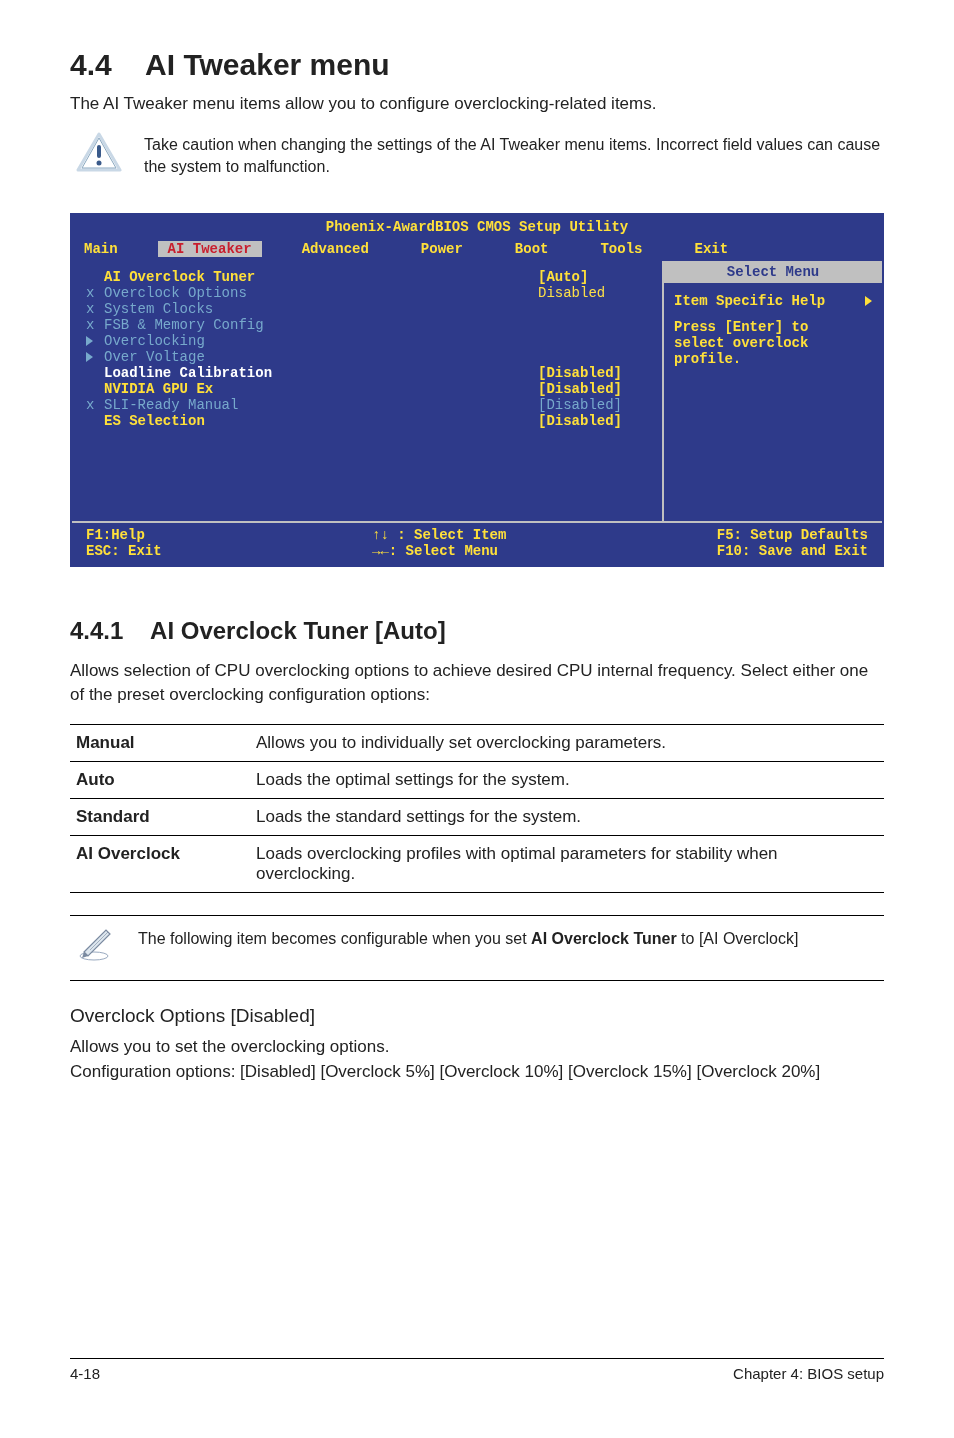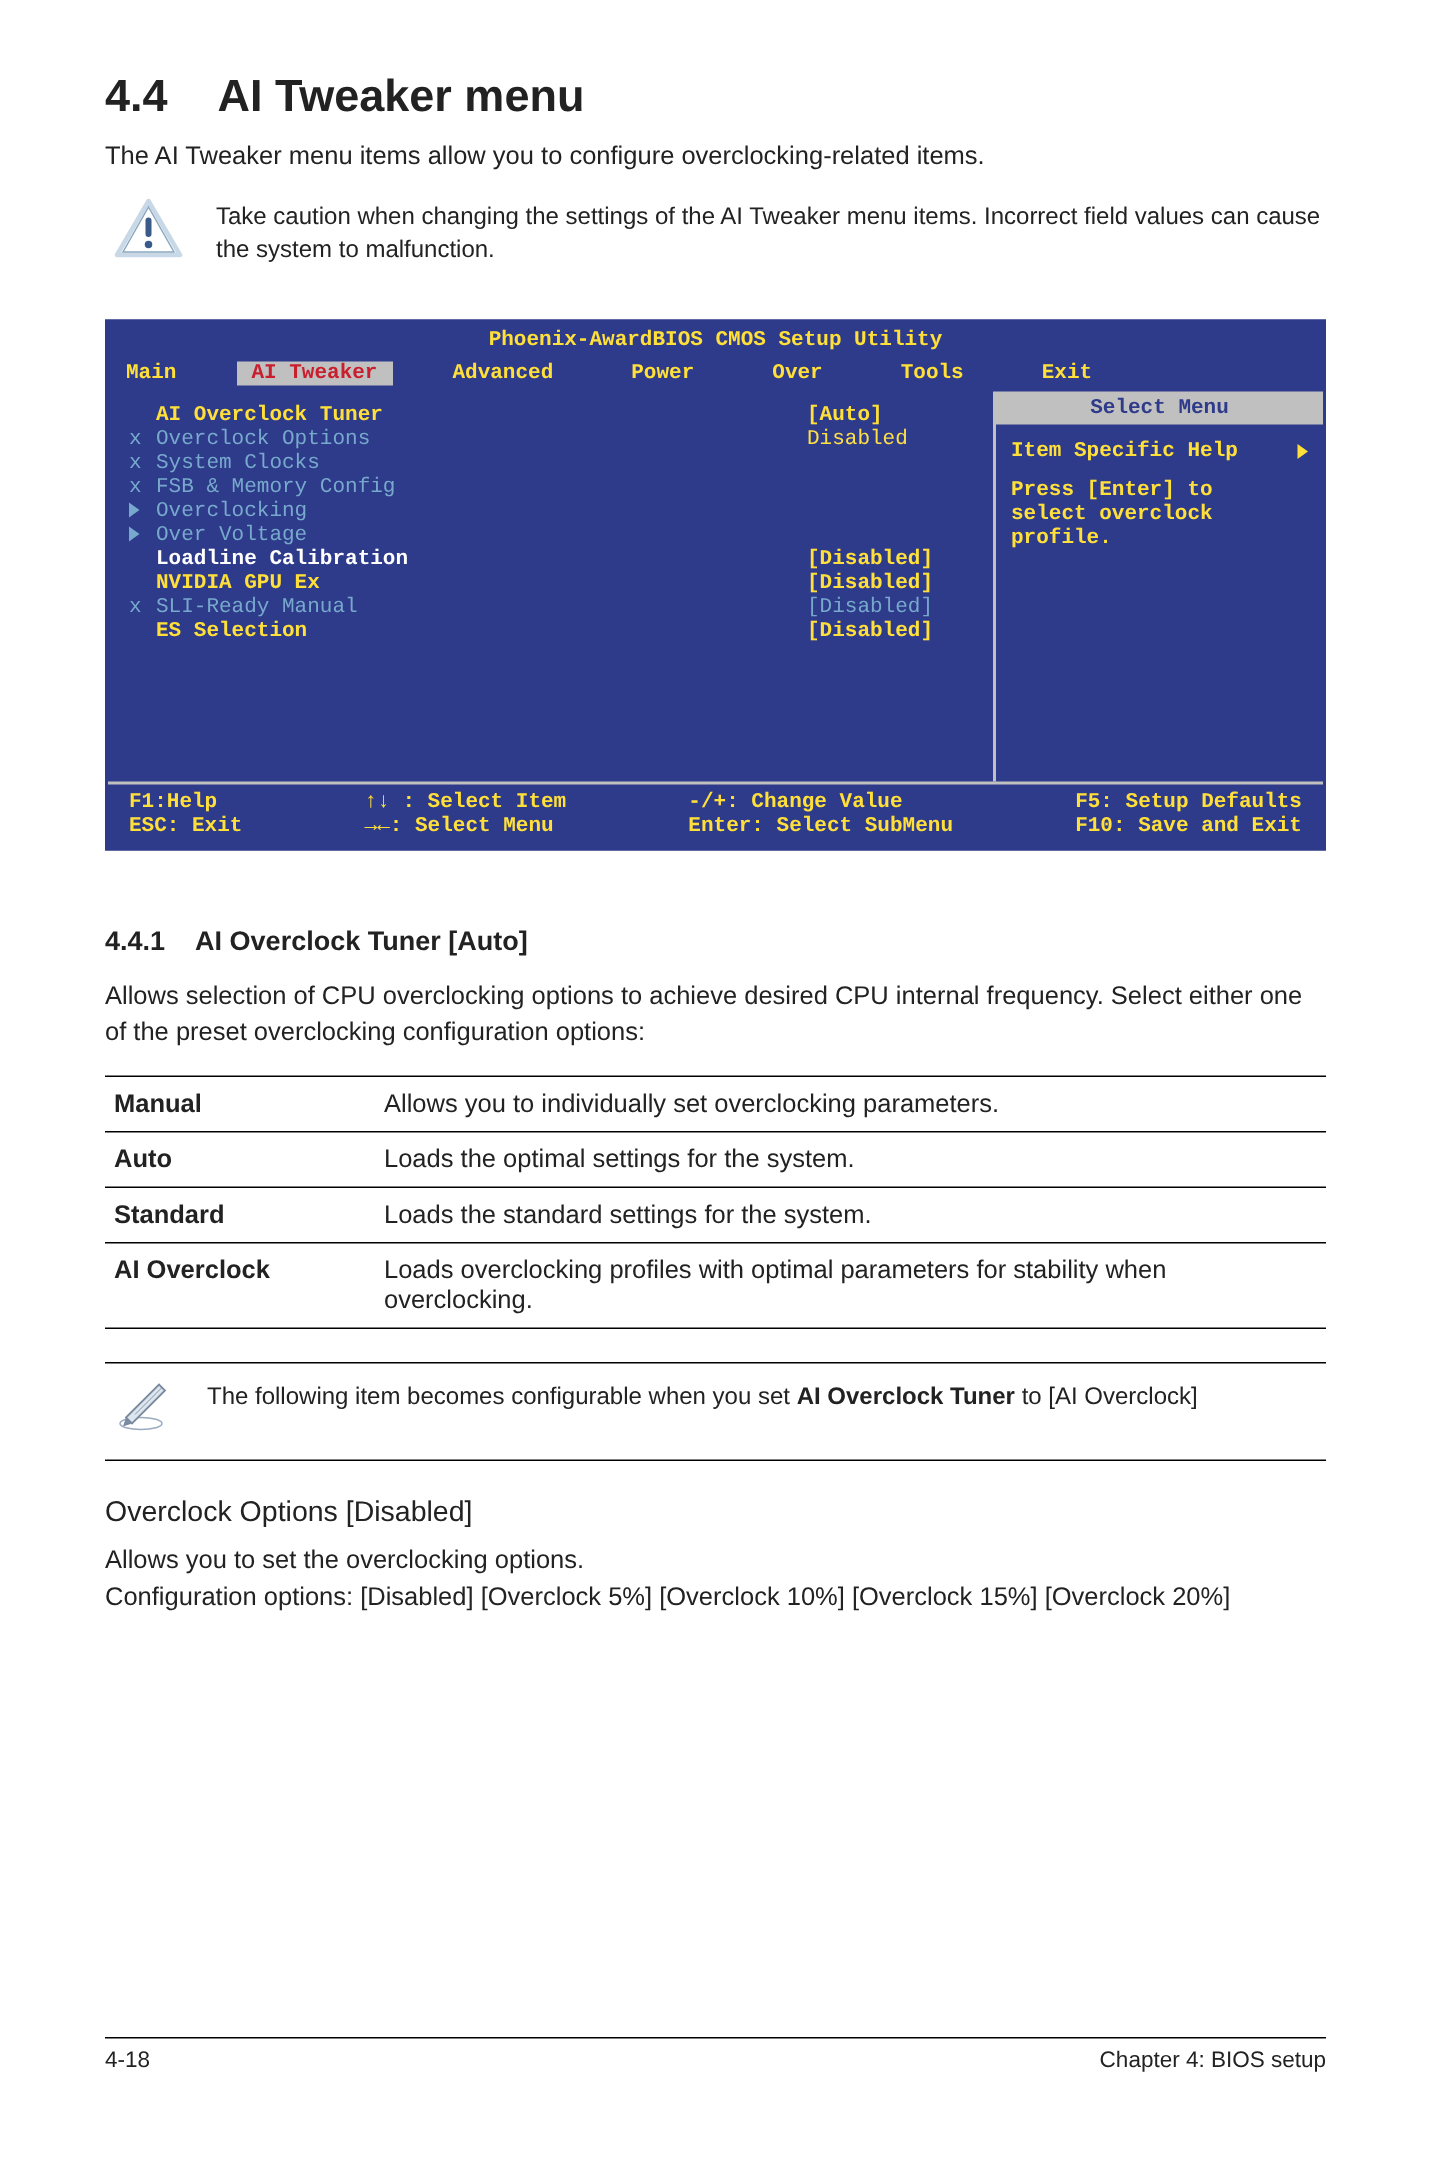--- a/index.html
+++ b/index.html
@@ -129,21 +129,21 @@
     padding: 4px 14px 6px 14px;
     display: flex;
     justify-content: space-between;
     font-weight: bold;
     color: #ffe03a;
   }
   .bios-footer-col {
     white-space: pre;
   }
   .subsection-title {
-    font-size: 18px;
+    font-size: 24px;
     font-weight: bold;
     margin-bottom: 14px;
   }
   .subsection-text {
     font-size: 17px;
     line-height: 1.4;
     margin-bottom: 18px;
   }
   table.options {
     width: 100%;
@@ -231,21 +231,21 @@
   <div class="callout-text">Take caution when changing the settings of the AI Tweaker menu items. Incorrect field values can cause the system to malfunction.</div>
 </div>
 
 <div class="bios-frame">
   <div class="bios-title">Phoenix-AwardBIOS CMOS Setup Utility</div>
   <div class="bios-menubar">
     <span>Main</span>
     <span class="bios-tab-active">AI Tweaker</span>
     <span>Advanced</span>
     <span>Power</span>
-    <span>Over</span>
+    <span>Boot</span>
     <span>Tools</span>
     <span>Exit</span>
   </div>
   <div class="bios-content">
     <div class="bios-left" id="bios-left">
         <div class="bios-row bright"><span class="marker"></span><span class="label">AI Overclock Tuner</span><span class="value">[Auto]</span></div>
         <div class="bios-row"><span class="marker">x</span><span class="label">Overclock Options</span><span class="value" style="color: #fde047; font-weight: normal;">Disabled</span></div>
         <div class="bios-row"><span class="marker">x</span><span class="label">System Clocks</span><span class="value" style="color: rgb(119, 169, 204); font-weight: normal;"></span></div>
         <div class="bios-row"><span class="marker">x</span><span class="label">FSB &amp; Memory Config</span><span class="value" style="color: rgb(119, 169, 204); font-weight: normal;"></span></div>
         <div class="bios-row"><span class="marker"><span class="triangle triangle-dim"></span></span><span class="label">Overclocking</span><span class="value" style="color: rgb(119, 169, 204); font-weight: normal;"></span></div>
@@ -266,22 +266,20 @@
         <div>select overclock</div>
         <div>profile.</div>
       </div>
     </div>
   </div>
   <div class="bios-footer">
     <div class="bios-footer-col"><span>F1:Help</span>
 <span>ESC: Exit</span></div>
     <div class="bios-footer-col"><span>↑↓ : Select Item</span>
 <span>→←: Select Menu</span></div>
-    <div class="bios-footer-col"><span>-/+: Change Value</span>
-<span>Enter: Select SubMenu</span></div>
     <div class="bios-footer-col"><span>F5: Setup Defaults</span>
 <span>F10: Save and Exit</span></div>
   </div>
 </div>
 
 <div class="subsection-title">
   <span>4.4.1</span>&nbsp;&nbsp;&nbsp;&nbsp;<span>AI Overclock Tuner [Auto]</span>
 </div>
 <div class="subsection-text">Allows selection of CPU overclocking options to achieve desired CPU internal frequency. Select either one of the preset overclocking configuration options:</div>
 

